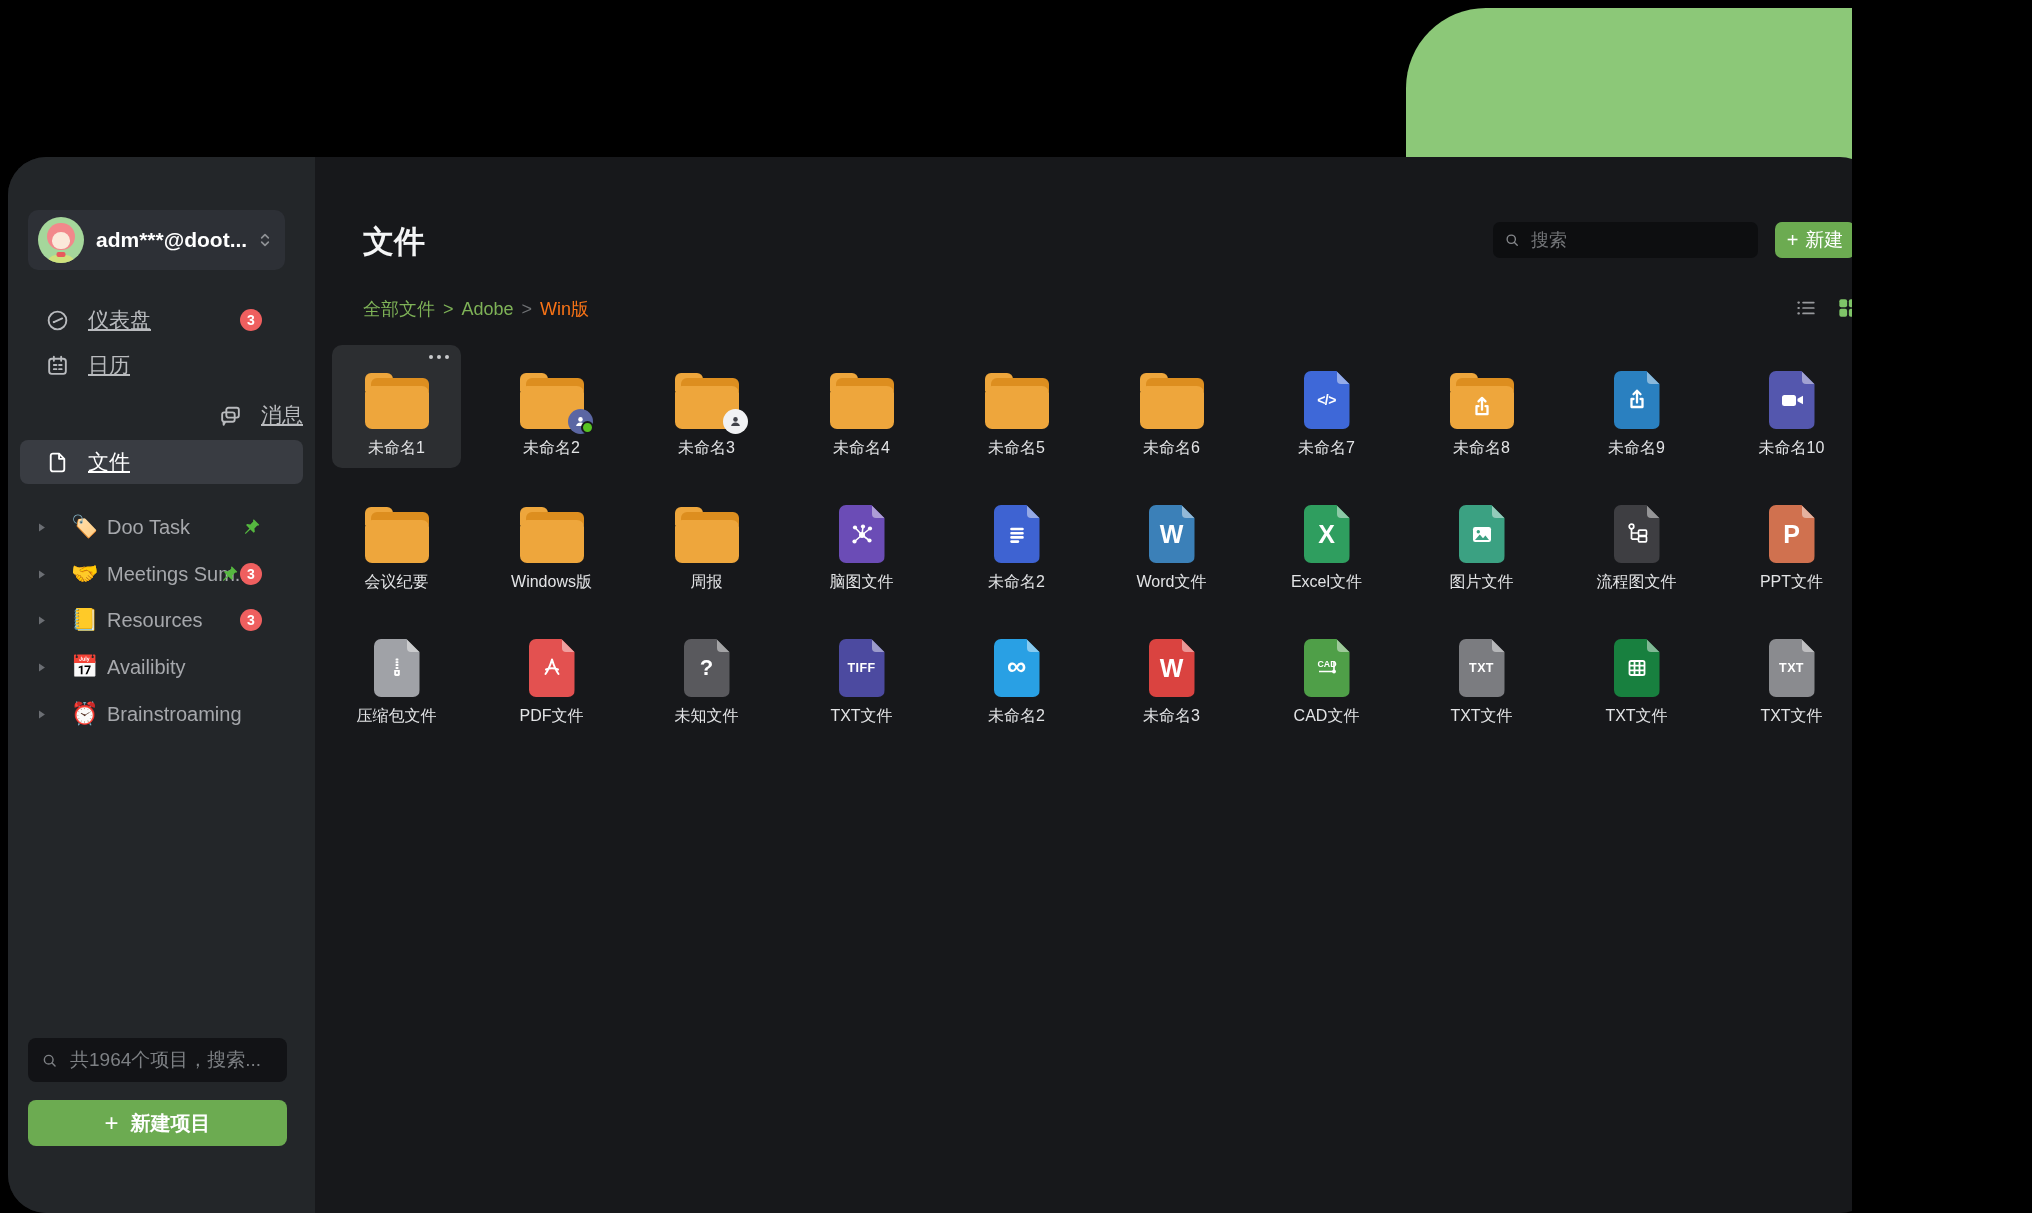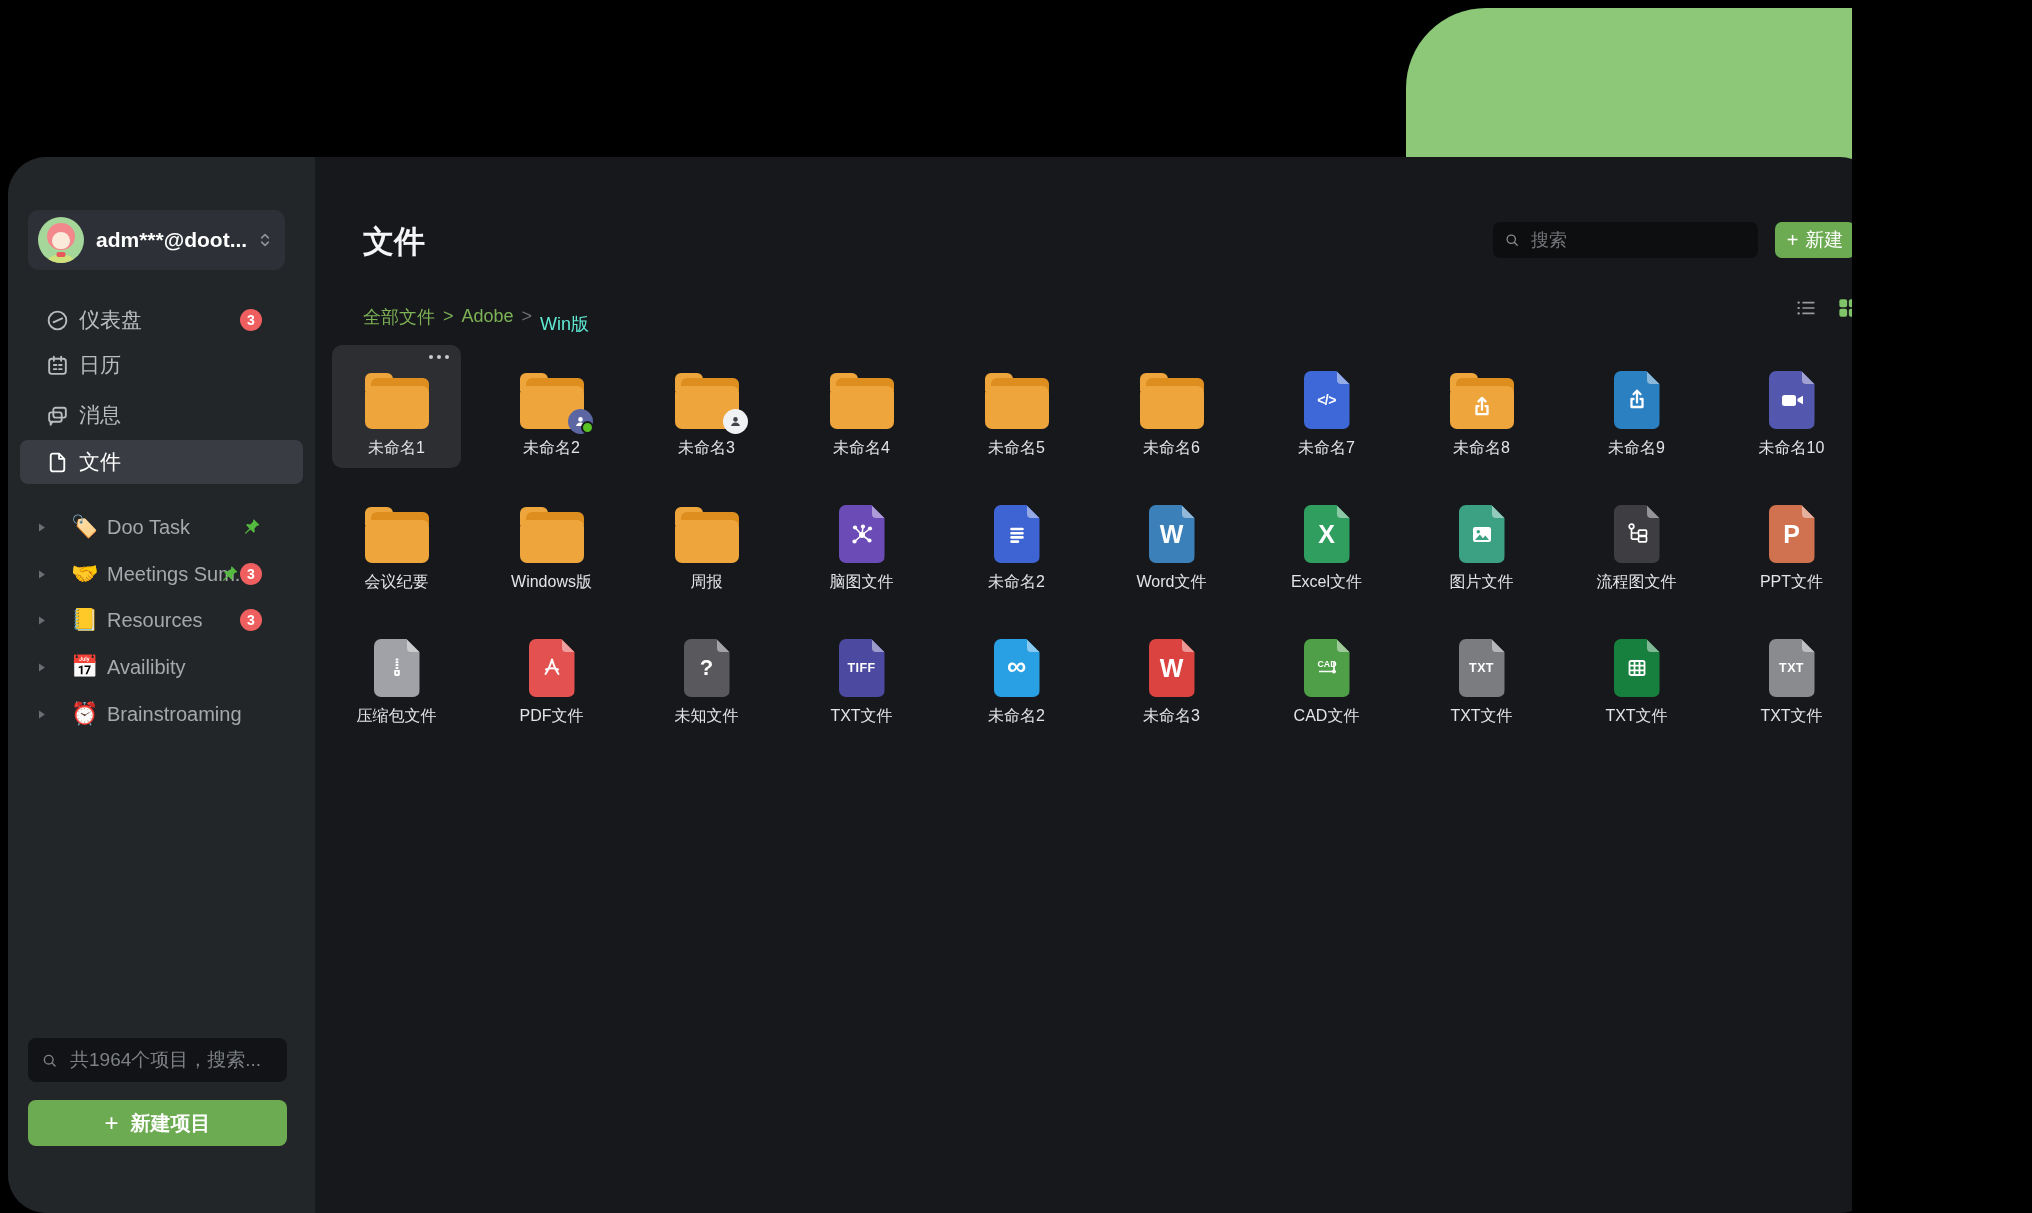--- a/index.html
+++ b/index.html
@@ -25,21 +25,21 @@
   .avatar .shirt{position:absolute;bottom:-5px;left:9px;width:28px;height:13px;border-radius:9px 9px 0 0;background:#cfe17d;}
   .avatar .bow{position:absolute;bottom:6px;left:50%;transform:translateX(-50%);width:9px;height:5px;background:#e8595c;border-radius:2px;}
   .user-name{color:#fff;font-size:21px;font-weight:700;margin-left:12px;flex:1;white-space:nowrap;overflow:hidden;}
   .updown{width:20px;height:20px;color:#8e9094;flex:0 0 auto;}
   .updown svg{width:100%;height:100%;}
   .nav-item{position:absolute;left:12px;width:283px;height:44px;border-radius:8px;display:flex;align-items:center;
     color:#b9bbbe;cursor:pointer;}
   .nav-item.active{background:var(--navsel);color:#fff;}
   .nicon{width:25px;height:25px;margin-left:25px;flex:0 0 auto;}
   .nicon svg{width:100%;height:100%;}
-  .nlabel{font-size:21px;margin-left:9px;color:inherit;}
+  .nlabel{font-size:21px;margin-left:18px;color:inherit;text-decoration:underline;}
   .cbadge{position:absolute;right:41px;top:50%;transform:translateY(-50%);min-width:22px;height:22px;border-radius:11px;
     background:var(--badge);color:#fff;font-size:14px;font-weight:700;display:flex;align-items:center;justify-content:center;padding:0 4px;box-sizing:border-box;}
   .proj{position:absolute;left:12px;width:283px;height:44px;display:flex;align-items:center;color:#a6a8ac;cursor:pointer;}
   .parrow{width:15px;height:15px;color:#6b6e73;margin-left:14px;flex:0 0 auto;}
   .parrow svg{width:100%;height:100%;}
   .pemoji{font-size:22px;margin-left:22px;width:28px;text-align:center;flex:0 0 auto;}
   .plabel{font-size:20px;margin-left:8px;white-space:nowrap;}
   .pin{position:absolute;right:42px;top:50%;transform:translateY(-50%);width:19px;height:19px;color:var(--pin);}
   .pin.with-badge{right:64px;}
   .pin svg{width:100%;height:100%;}
@@ -62,21 +62,21 @@
   .top-search .sicon svg{width:100%;height:100%;}
   .top-search input{flex:1;background:transparent;border:none;outline:none;color:#cfd0d3;font-size:18px;margin-left:8px;font-family:inherit;}
   .top-search input::placeholder{color:#737578;}
   .new-btn{position:absolute;left:1460px;top:65px;width:80px;height:36px;border-radius:7px;background:var(--accent);
     border:none;color:#fff;font-size:19px;display:flex;align-items:center;justify-content:center;gap:7px;cursor:pointer;font-family:inherit;}
   .new-btn .plus{font-size:20px;}
   .breadcrumb{position:absolute;left:48px;top:140px;font-size:18px;display:flex;gap:8px;align-items:center;}
   .crumb-link{color:var(--crumb);cursor:pointer;}
   .crumb-sep{color:var(--crumb);}
   .crumb-sep.muted{color:#6f7174;}
-  .crumb-current{color:#5eead4;margin-top:15px;}
+  .crumb-current{color:#f97316;}
   .view-toggle{position:absolute;top:138px;width:26px;height:26px;cursor:pointer;}
   .view-list{left:1478px;color:#98999d;}
   .view-grid{left:1520px;color:#7fc468;}
   .view-toggle svg{width:100%;height:100%;}
   
   .grid{position:absolute;left:17px;top:188px;display:grid;grid-template-columns:repeat(10,129px);
     column-gap:26px;row-gap:11px;}
   .tile{position:relative;width:129px;height:123px;border-radius:10px;display:flex;flex-direction:column;
     align-items:center;justify-content:flex-end;padding-bottom:10px;box-sizing:border-box;cursor:pointer;}
   .tile.selected{background:#2c2e31;}
@@ -148,21 +148,21 @@
             <span class="cbadge">3</span>
           </div>
           <div class="nav-item" style="top: 186px;">
             <span class="nicon"><svg viewBox="0 0 24 24" fill="none" stroke="currentColor" stroke-width="1.8" stroke-linecap="round">
                 <rect x="4" y="5.5" width="16" height="14.5" rx="2.5"></rect>
                 <path d="M8.5 3.5v4M15.5 3.5v4"></path>
                 <path d="M8.5 11.5H11M13.5 11.5H16M8.5 15.5H11M13.5 15.5H16"></path>
               </svg></span>
             <span class="nlabel">日历</span>
           </div>
-          <div class="nav-item" style="top: 236px;">
+          <div class="nav-item" style="top: 236px; justify-content: flex-end;">
             <span class="nicon"><svg viewBox="0 0 24 24" fill="none" stroke="currentColor" stroke-width="1.8" stroke-linejoin="round">
                 <rect x="8" y="4.5" width="12" height="9.5" rx="2"></rect>
                 <rect x="4" y="9" width="12" height="9" rx="2"></rect>
                 <path d="M7 18l-1.6 2.8L5.3 18"></path>
               </svg></span>
             <span class="nlabel">消息</span>
           </div>
           <div class="nav-item active" style="top: 283px;">
             <span class="nicon"><svg viewBox="0 0 24 24" fill="none" stroke="currentColor" stroke-width="1.8" stroke-linejoin="round">
                 <path d="M7.5 3.5h6l5 5v10a2 2 0 01-2 2h-9a2 2 0 01-2-2v-13a2 2 0 012-2z"></path>

